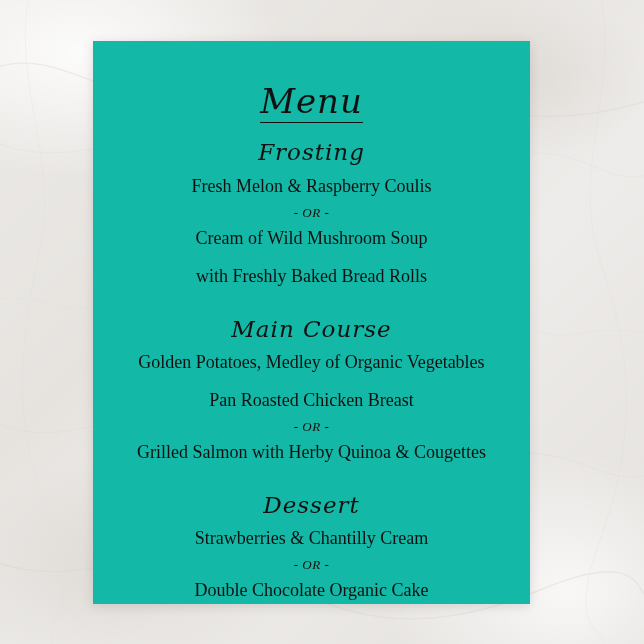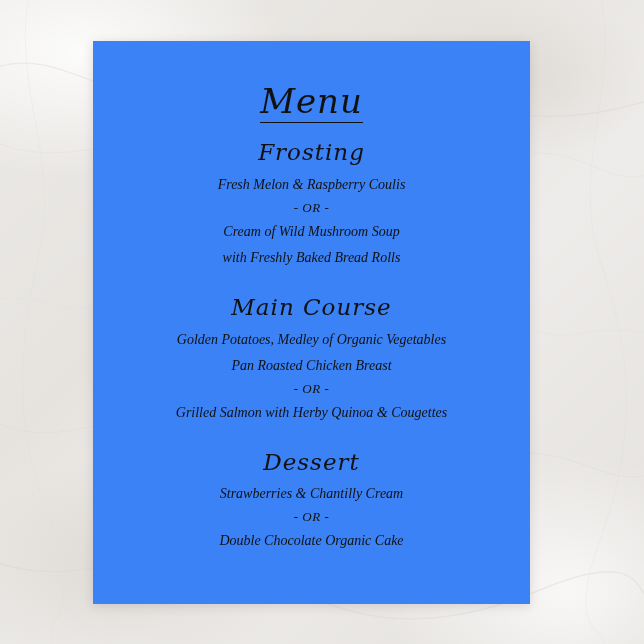--- a/index.html
+++ b/index.html
@@ -31,21 +31,21 @@
     opacity: 0.5;
   }
 
   
   #card {
     position: absolute;
     left: 93px;
     top: 41px;
     width: 437px;
     height: 563px;
-    background: #3b82f6;
+    background: #14b8a6;
     box-shadow: 0 2px 10px rgba(90, 85, 80, 0.18);
   }
 
   .menu-inner {
     padding: 34px 30px 0 30px;
     text-align: center;
     color: #111111;
   }
 
   .menu-title {
@@ -68,28 +68,27 @@
     margin: 14px 0 10px 0;
     line-height: 1.15;
   }
 
   .section-title.spaced-top {
     margin-top: 28px;
   }
 
   .dish {
     font-family: "Liberation Serif", serif;
-    font-style: italic;
-    font-size: 14px;
+    font-size: 18px;
     line-height: 1.22;
     margin: 0;
   }
 
   .dish + .dish {
-    margin-top: 9px;
+    margin-top: 16px;
   }
 
   .or {
     font-family: "Liberation Serif", serif;
     font-style: italic;
     font-size: 13px;
     letter-spacing: 0.5px;
     margin: 7px 0 7px 0;
   }
 

